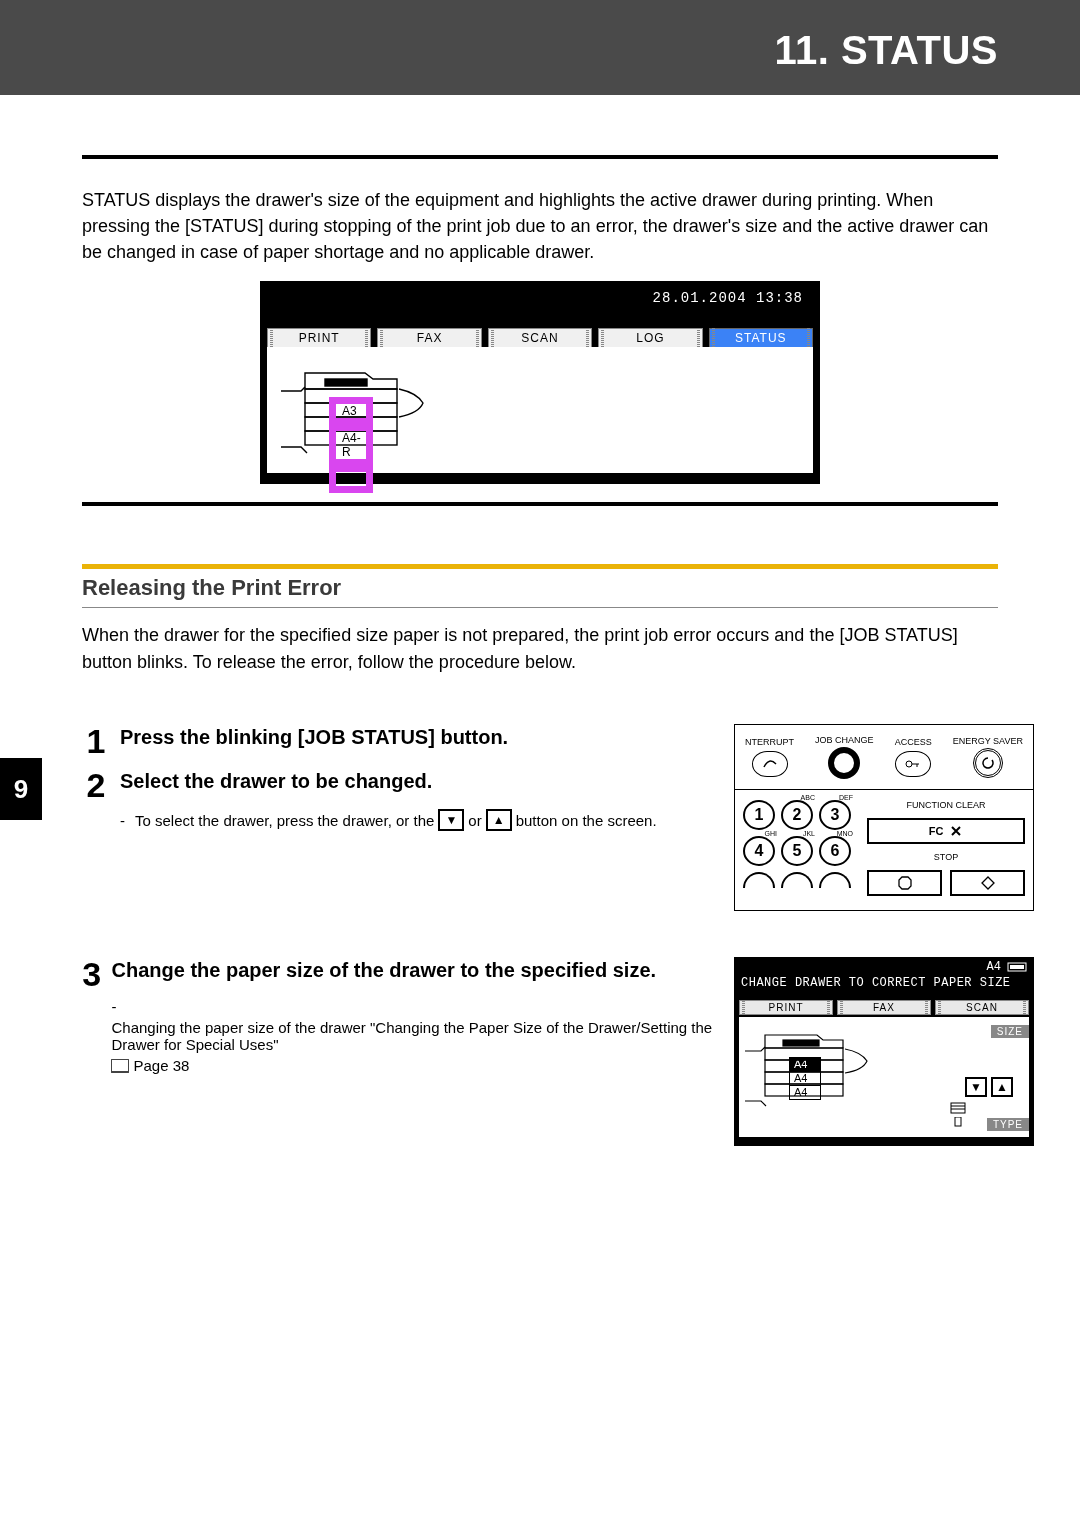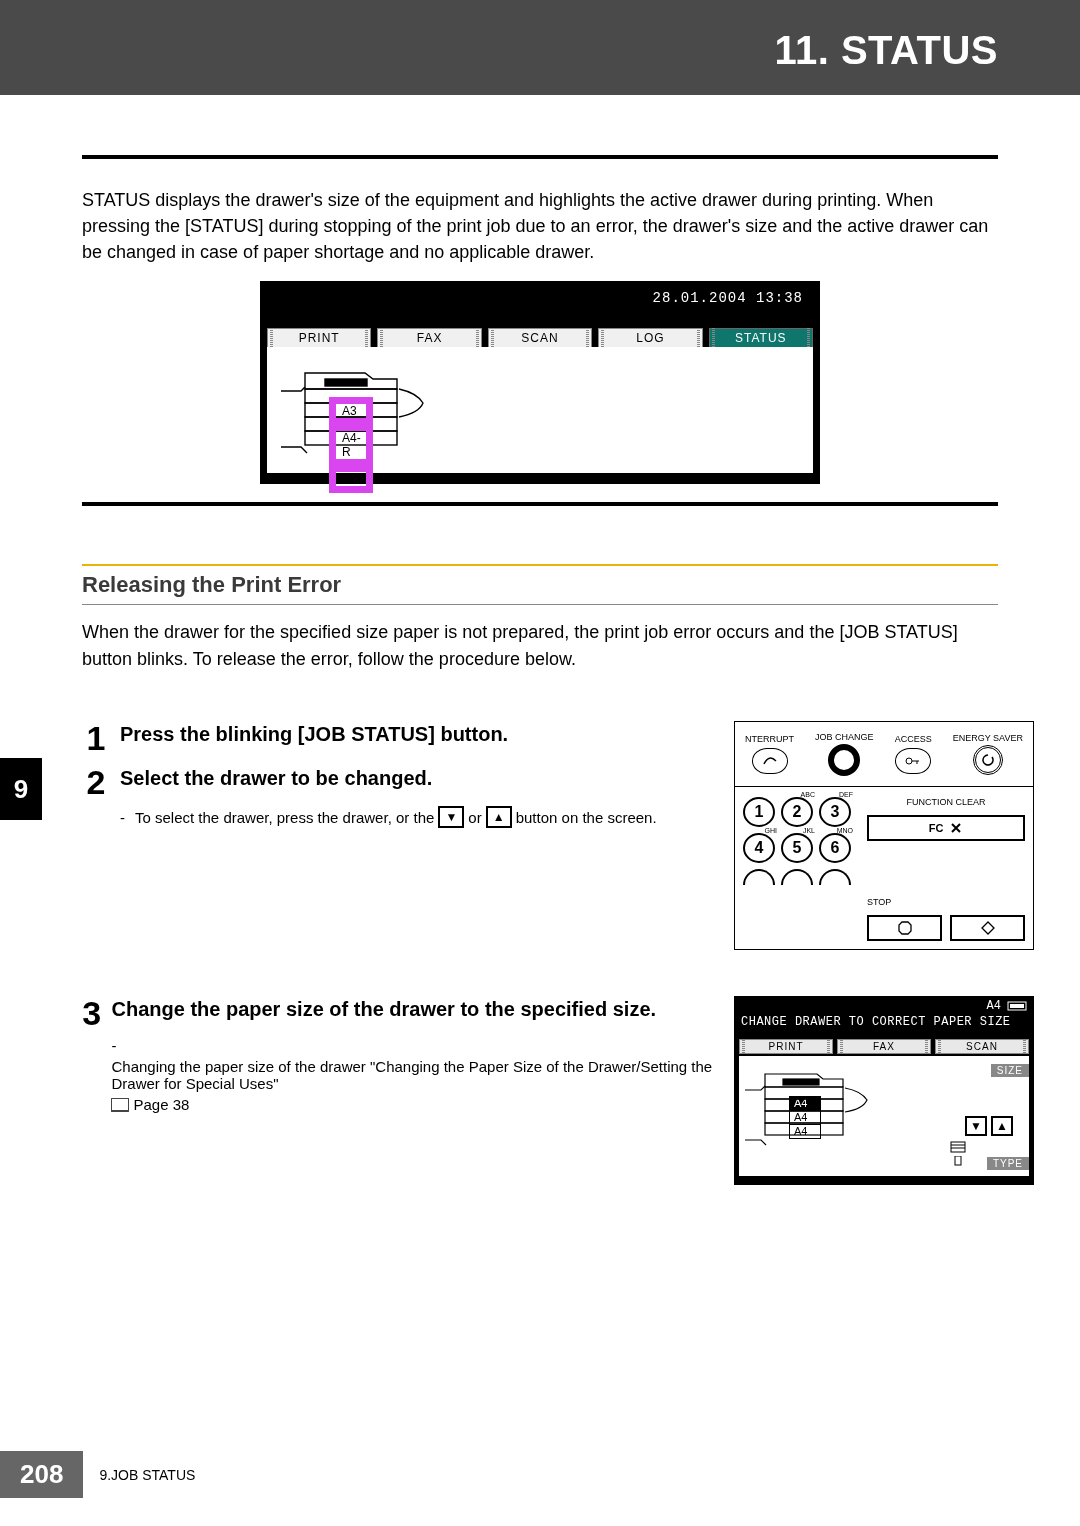--- a/index.html
+++ b/index.html
@@ -55,21 +55,21 @@
     position: relative;
   }
   .tab::before, .tab::after {
     content: "";
     position: absolute;
     top: -1px; bottom: 0; width: 3px;
     background: repeating-linear-gradient(#888, #888 1px, transparent 1px, transparent 2px);
   }
   .tab::before { left: 2px; }
   .tab::after { right: 2px; }
-  .tab.active { background: #0f766e; color: #fff; border-color:#666; }
+  .tab.active { background: #3b82f6; color: #fff; border-color:#666; }
   .fig1-body {
     background: #fff;
     margin: 0 6px 10px 6px;
     min-height: 120px;
     padding: 8px 10px;
     color: #000;
   }
   .printer-svg { flex-shrink: 0; }
   .drawer-labels { display:flex; flex-direction:column; gap:0px; margin-left: 52px; margin-top: 42px; }
   .drawer-label {
@@ -79,21 +79,21 @@
     padding: 0 6px;
     line-height: 14px;
     width: 44px;
     margin-bottom: -1px;
   }
 
   .section-title {
     font-size: 22px;
     font-weight: bold;
     color: #3a3a3a;
-    border-top: 2px solid #eab308;
+    border-top: 5px solid #eab308;
     border-bottom: 1px solid #888;
     padding: 6px 0;
     margin-top: 58px;
   }
   .section-intro { font-size: 18px; line-height: 1.5; margin-top: 14px; }
 
   .steps { margin-top: 48px; }
   .step { display: flex; align-items: flex-start; gap: 10px; margin-bottom: 10px; }
   .step-num { font-size: 34px; font-weight: bold; line-height: 1; width: 28px; text-align: center; }
   .step-title { font-size: 20px; font-weight: bold; line-height: 1.35; }
@@ -336,21 +336,21 @@
                   </div>
               </div>
               <div class="fn-col">
                 <div style="text-align:center;">FUNCTION CLEAR</div>
                 <div class="fn-box">
                   <span>FC</span>
                   <svg width="14" height="14">
                       <path d="M3 3 l8 8 M11 3 l-8 8" stroke="#000" stroke-width="2"></path>
                     </svg>
                 </div>
-                <div style="margin-top:48px;">STOP</div>
+                <div style="text-align:center;">STOP</div>
                 <div style="display:flex; gap:8px;">
                   <div class="fn-box" style="flex:1;">
                     <svg width="16" height="16">
                         <polygon points="5,2 11,2 14,5 14,11 11,14 5,14 2,11 2,5" stroke="#000" fill="none" stroke-width="1.3"></polygon>
                       </svg>
                   </div>
                   <div class="fn-box" style="flex:1;">
                     <svg width="16" height="16">
                         <polygon points="8,2 14,8 8,14 2,8" stroke="#000" fill="none" stroke-width="1.3"></polygon>
                       </svg>
@@ -434,18 +434,14 @@
           </div>
         </div>
       </div>
 
     </div>
 
   </div>
 
   <div class="side-tab">9</div>
 
-  <div class="footer">
-    <div class="page-num">208</div>
-    <div class="footer-label">9.JOB STATUS</div>
-  </div>
 
 </div>
 
 </body></html>

